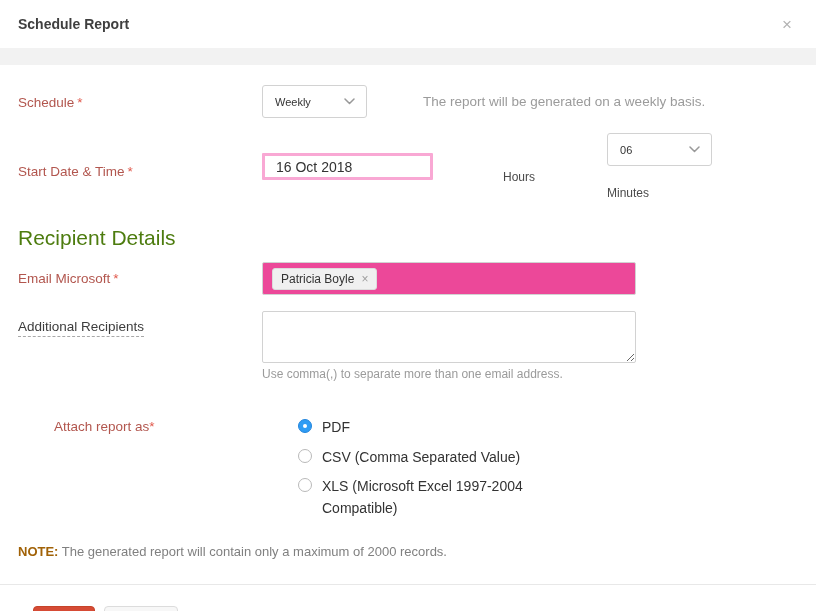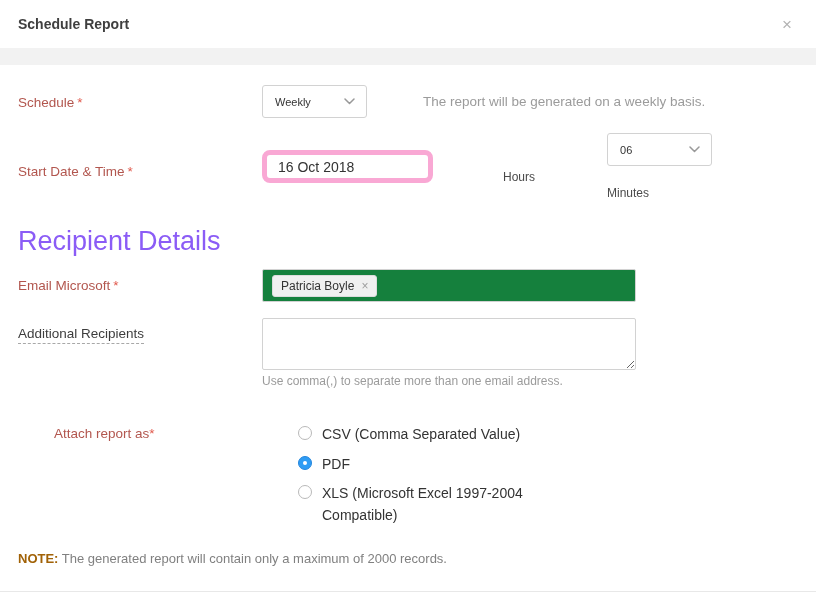--- a/index.html
+++ b/index.html
@@ -49,39 +49,39 @@
   }
   .chev { display: flex; align-items: center; }
 
   .row-schedule { margin-top: 20px; align-items: center; }
   .row-schedule .label-col { padding-top: 1px; }
   .help-text { font-size: 13.5px; color: #9b9b9b; margin-left: 16px; }
 
   .row-start { margin-top: 15px; align-items: center; }
   .row-start .label-col { padding-top: 9px; }
   .date-input {
-    width: 171px; height: 33px;
-    border: 5px solid #f9a8d4; border-radius: 8px;
+    width: 171px; height: 27px;
+    border: 3px solid #f9a8d4; border-radius: 1px;
     padding: 0 11px; font-size: 14px; color: #333;
     font-family: "Liberation Sans", sans-serif;
     outline: none;
   }
   .time-group { margin-left: 30px; }
   .time-group + .time-group { margin-left: 32px; }
   .time-caption { font-size: 12px; color: #4a4a4a; margin-top: 20px; }
 
   .section-heading {
     margin: 26px 0 0 0;
-    font-size: 27px; font-weight: 500; color: #8b5cf6;
+    font-size: 21px; font-weight: 500; color: #4d7c0f;
   }
 
   .row-email { margin-top: 12px; align-items: center; }
   .chip-field {
     width: 374px; height: 33px;
-    border: 1px solid #d2d2d2; border-radius: 2px; background: #15803d;
+    border: 1px solid #d2d2d2; border-radius: 2px; background: #ec4899;
     display: flex; align-items: center; padding: 0 6px;
     cursor: text;
   }
   .chip {
     background: #f0f0f0; border: 1px solid #dcdcdc; border-radius: 3px;
     height: 22px; display: flex; align-items: center;
     padding: 0 8px; font-size: 12px; color: #333; margin-left: 3px;
   }
   .chip-x { margin-left: 7px; color: #9e9e9e; font-size: 12px; cursor: pointer; }
 
@@ -205,26 +205,26 @@
       <div class="textarea-help">Use comma(,) to separate more than one email address.</div>
     </div>
   </div>
 
   <div class="form-row row-attach">
     <div class="label-col">
       <span>Attach report as</span><span class="req tight">*</span>
     </div>
     <div class="radio-list">
       <div class="radio-option">
+        <span class="radio-circle selected"></span>
+        <span class="radio-text">PDF</span>
+      </div>
+      <div class="radio-option">
         <span class="radio-circle"></span>
         <span class="radio-text">CSV (Comma Separated Value)</span>
-      </div>
-      <div class="radio-option">
-        <span class="radio-circle selected"></span>
-        <span class="radio-text">PDF</span>
       </div>
       <div class="radio-option">
         <span class="radio-circle"></span>
         <span class="radio-text">XLS (Microsoft Excel 1997-2004 Compatible)</span>
       </div>
     </div>
   </div>
 
   <div class="note-line">
     <span class="note-prefix">NOTE:</span><span class="note-text"> The generated report will contain only a maximum of 2000 records.</span>

